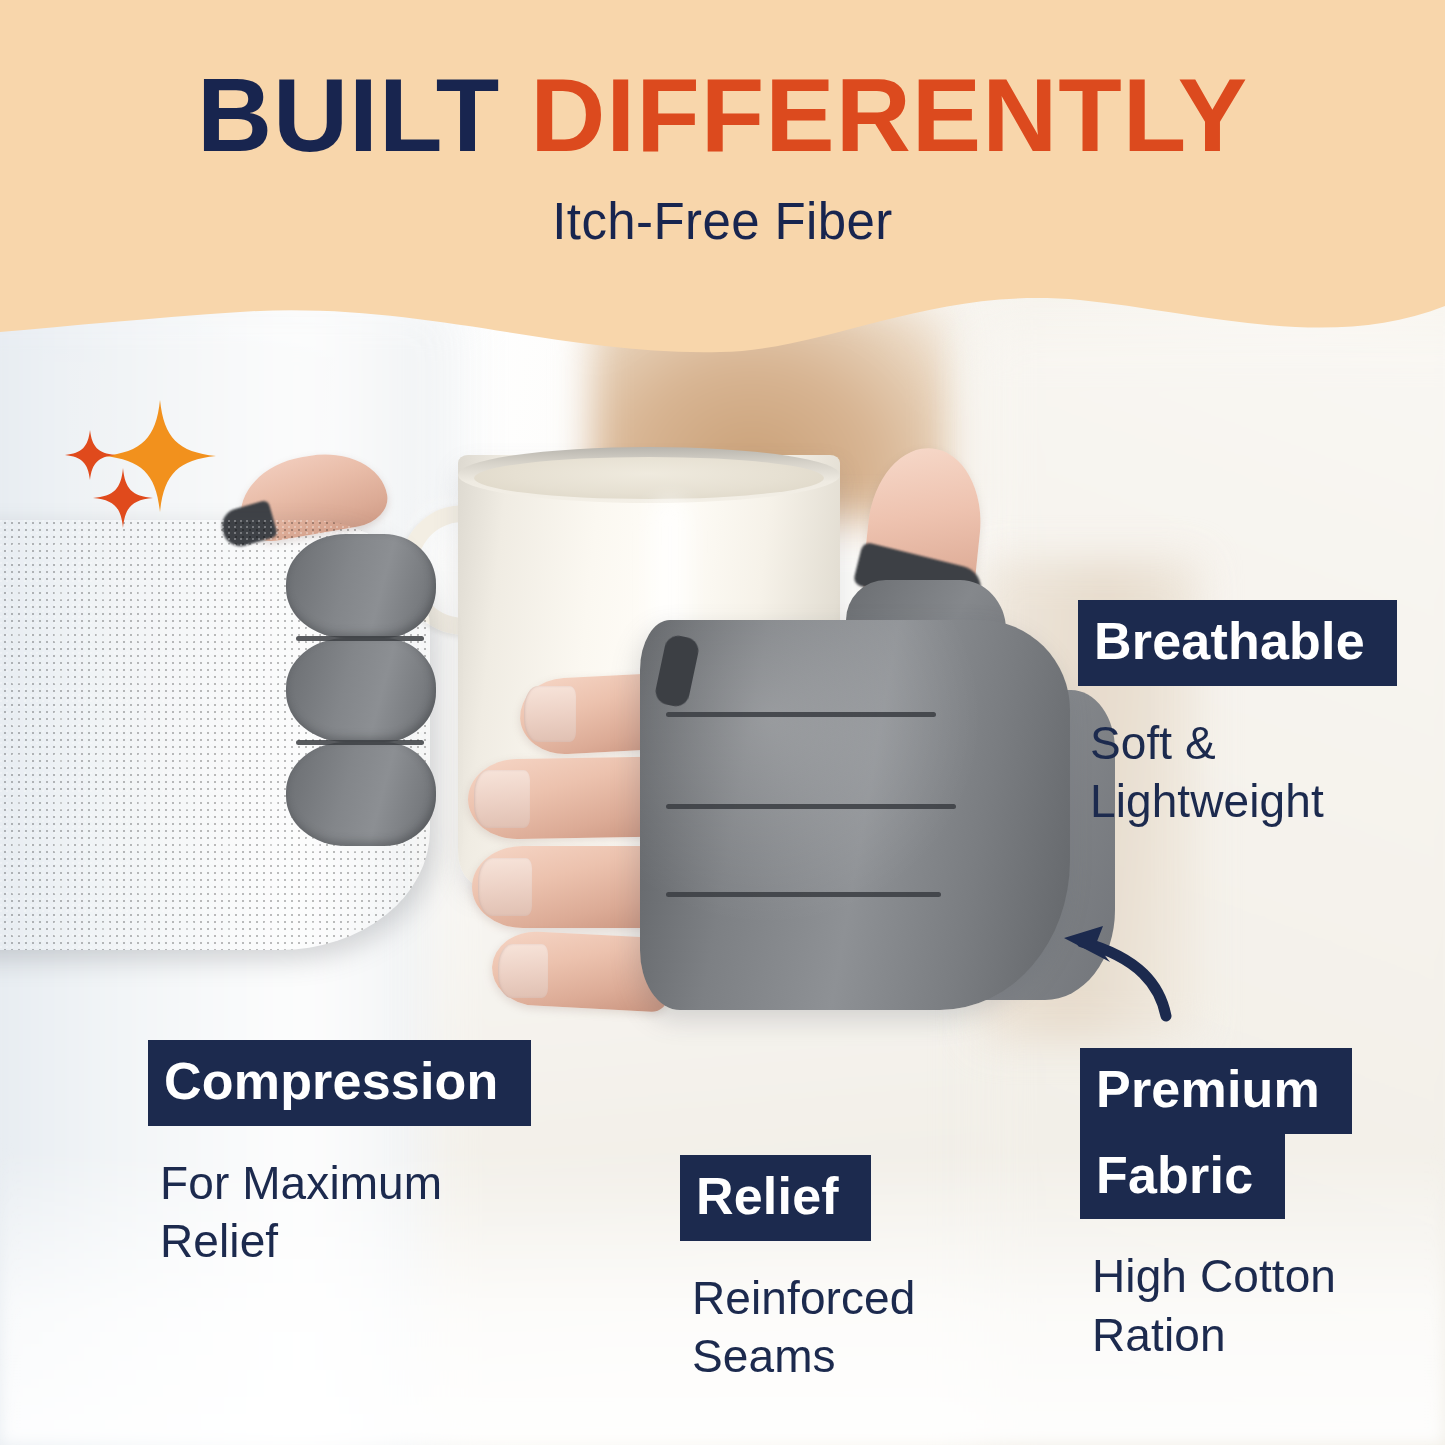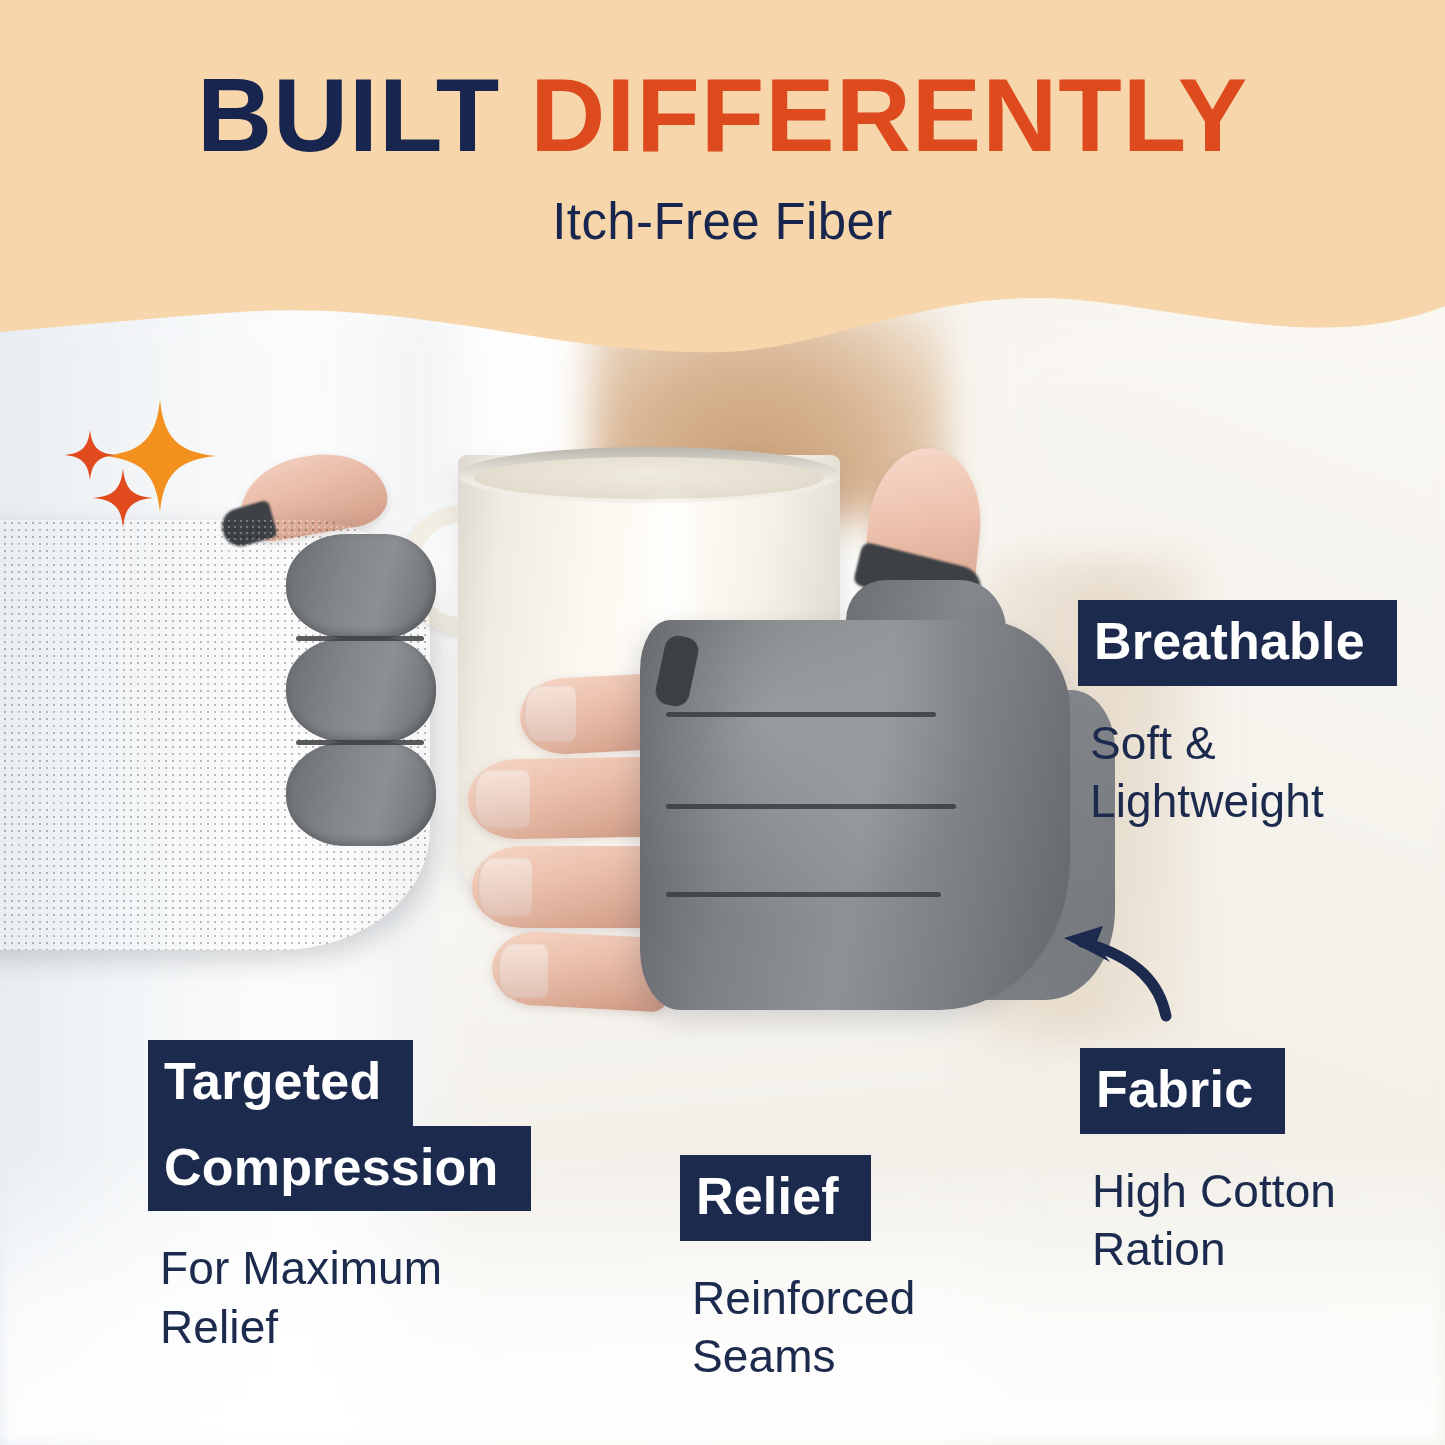--- a/index.html
+++ b/index.html
@@ -443,34 +443,34 @@
 
   <div class="callout" id="callout-breathable">
     <div class="badge-wrap">
       <span class="badge-box">Breathable</span>
     </div>
     <p class="sub">Soft &amp;<br>Lightweight</p>
   </div>
 
   <div class="callout" id="callout-targeted">
     <div class="badge-wrap">
-      <span class="badge-box">Targeted</span><br>
+      <br>
       <span class="badge-box">Compression</span>
     </div>
     <p class="sub">For Maximum<br>Relief</p>
   </div>
 
   <div class="callout" id="callout-durable">
     <div class="badge-wrap">
       <span class="badge-box">Relief</span>
     </div>
     <p class="sub">Reinforced<br>Seams</p>
   </div>
 
   <div class="callout" id="callout-premium">
     <div class="badge-wrap">
-      <br>
+      <span class="badge-box">Premium</span><br>
       <span class="badge-box">Fabric</span>
     </div>
     <p class="sub">High Cotton<br>Ration</p>
   </div>
 
 </div>
 
 </body></html>

